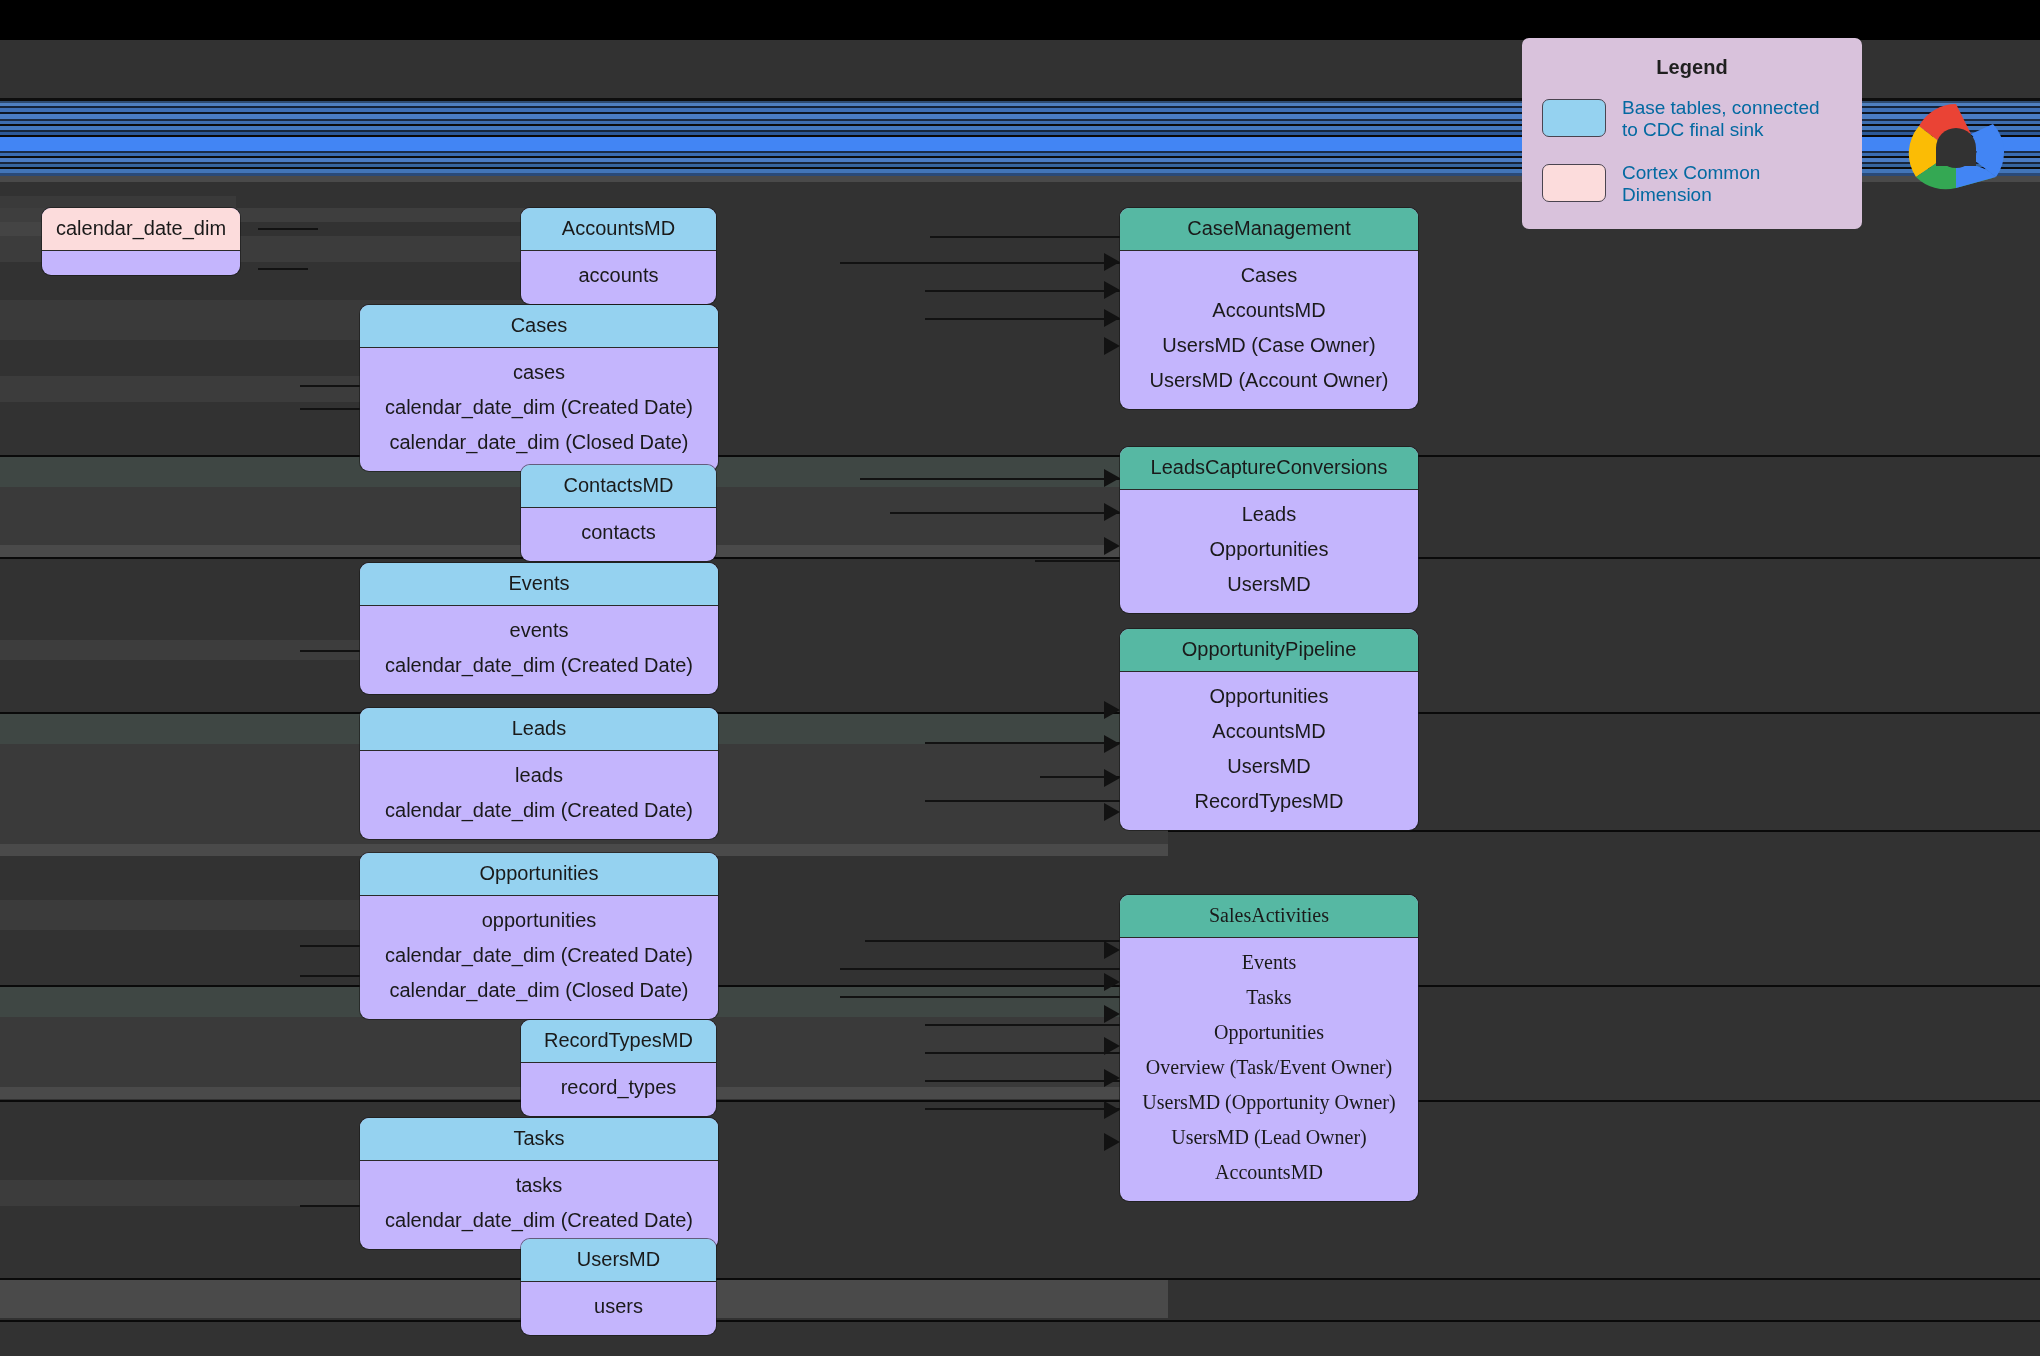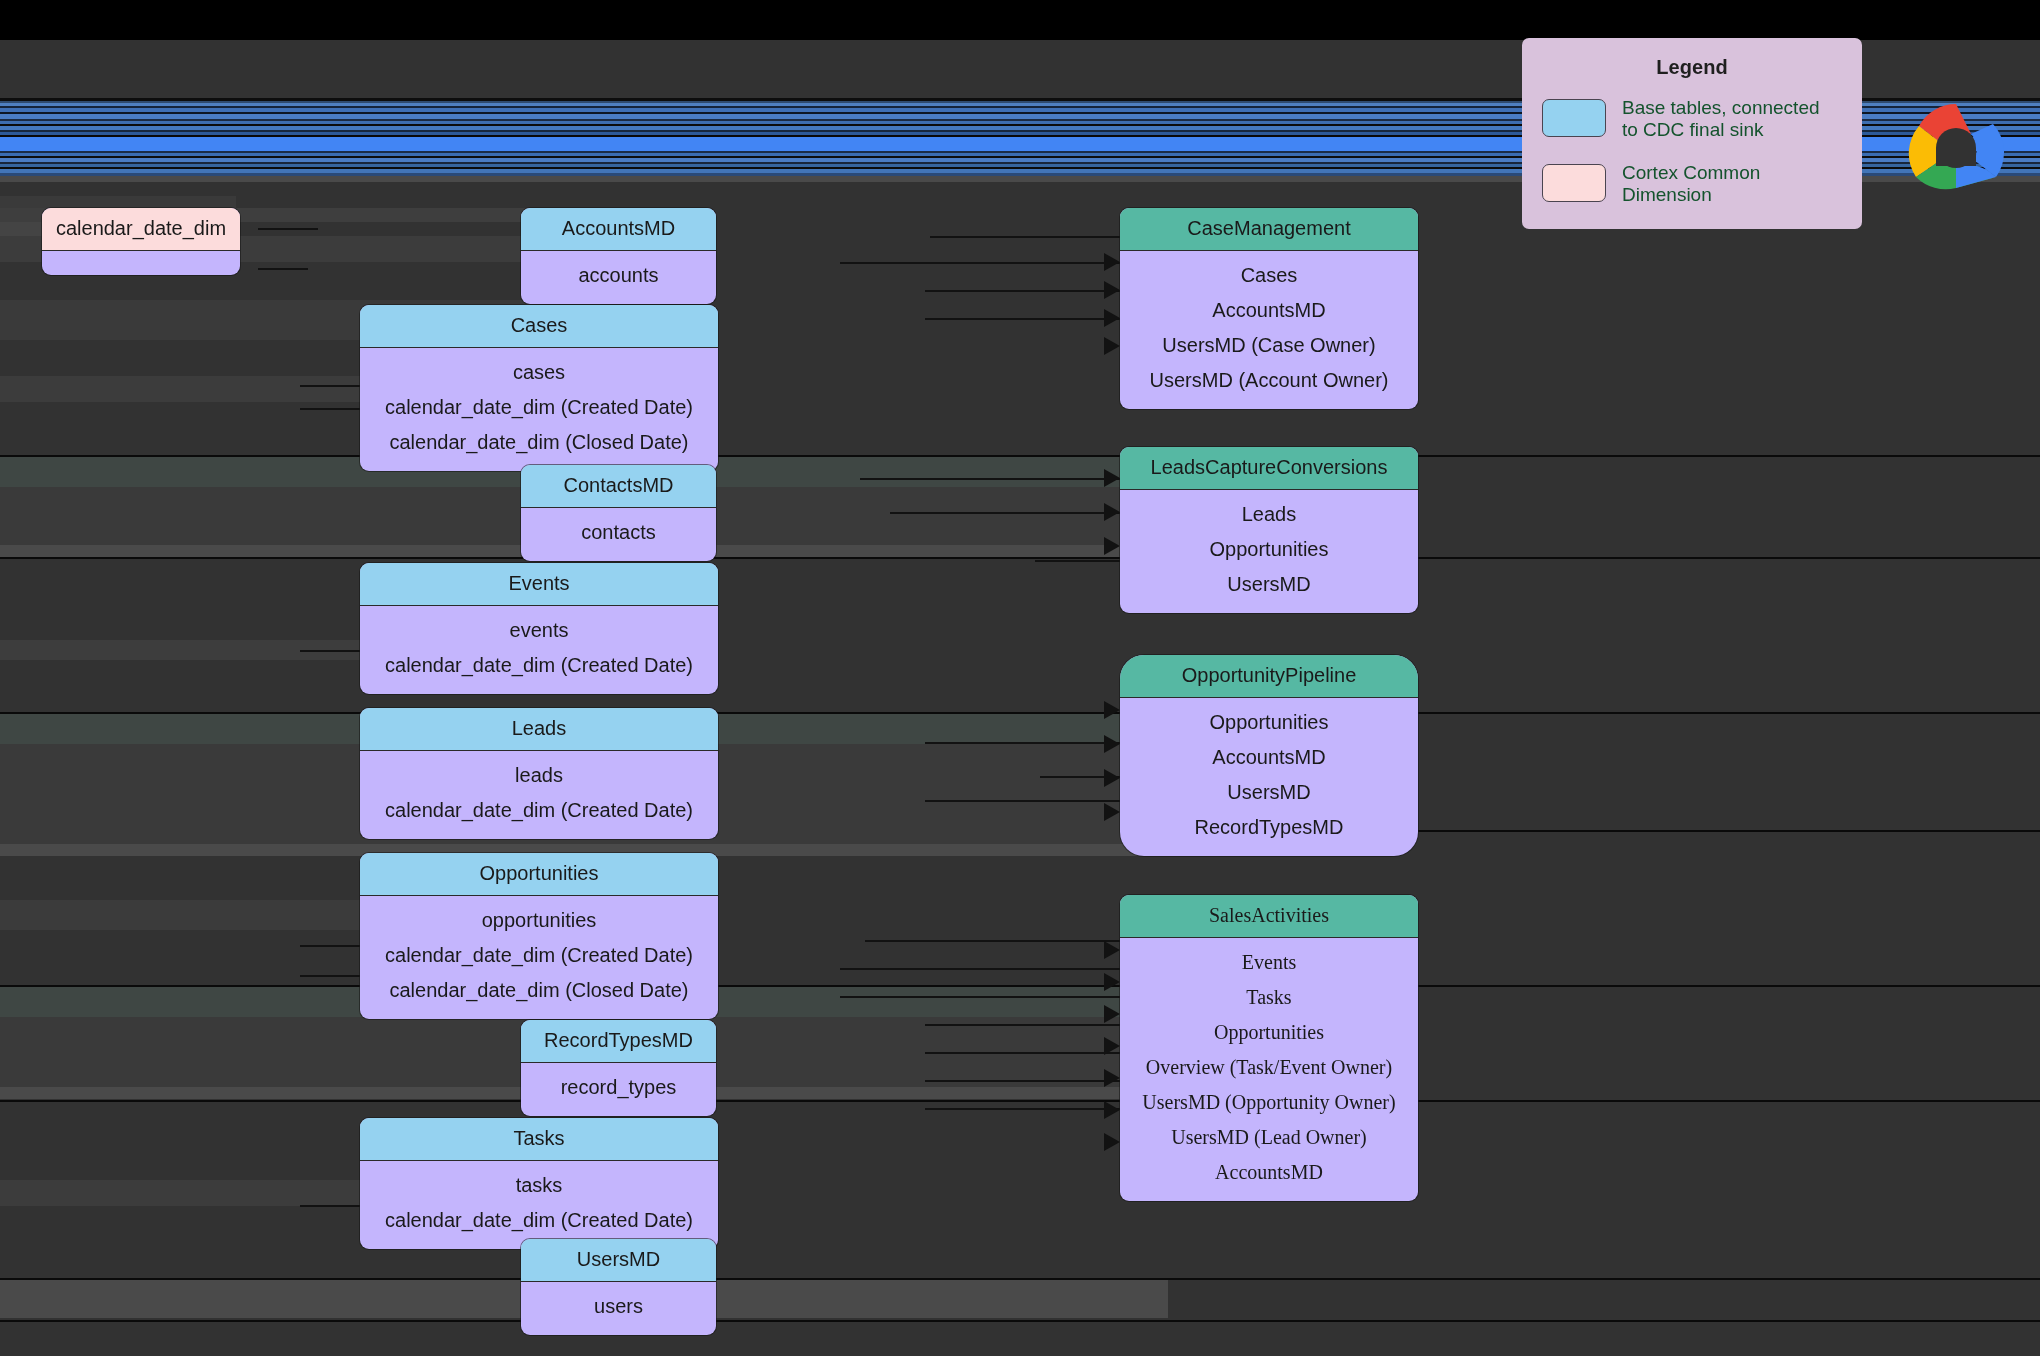--- a/index.html
+++ b/index.html
@@ -30,21 +30,21 @@
   .legend-title{
     text-align:center;font-weight:bold;font-size:20px;color:#1f1f1f;
     margin-bottom:18px;letter-spacing:.1px;
   }
   .legend-row{display:flex;align-items:flex-start;margin-bottom:20px;}
   .legend-row:last-child{margin-bottom:0;}
   .swatch{
     width:62px;height:36px;border-radius:7px;border:1.5px solid #4a4450;
     flex:0 0 auto;margin-right:16px;margin-top:2px;
   }
-  .legend-label{font-size:19px;line-height:1.18;color:#14532d;max-width:200px;}
+  .legend-label{font-size:19px;line-height:1.18;color:#0369a1;max-width:200px;}
 
   
   .gcp{position:absolute;left:1901px;top:98px;width:110px;height:96px;}
 
   
   .node{
     position:absolute;background:#c4b5fd;border-radius:9px;
     box-shadow:0 0 0 1px rgba(20,20,20,.55);
     overflow:hidden;
   }
@@ -263,21 +263,21 @@
         </div>
       </div>
       <div class="node" style="left: 1120px; top: 447px; width: 298px;">
         <div class="hdr teal">LeadsCaptureConversions</div>
         <div class="body">
           <div class="row">Leads</div>
           <div class="row">Opportunities</div>
           <div class="row">UsersMD</div>
         </div>
       </div>
-      <div class="node" style="left: 1120px; top: 655px; width: 298px; border-radius: 24px;">
+      <div class="node" style="left: 1120px; top: 629px; width: 298px;">
         <div class="hdr teal">OpportunityPipeline</div>
         <div class="body">
           <div class="row">Opportunities</div>
           <div class="row">AccountsMD</div>
           <div class="row">UsersMD</div>
           <div class="row">RecordTypesMD</div>
         </div>
       </div>
       <div class="node" style="left: 1120px; top: 895px; width: 298px; font-family: Liberation Serif, serif;">
         <div class="hdr teal">SalesActivities</div>

